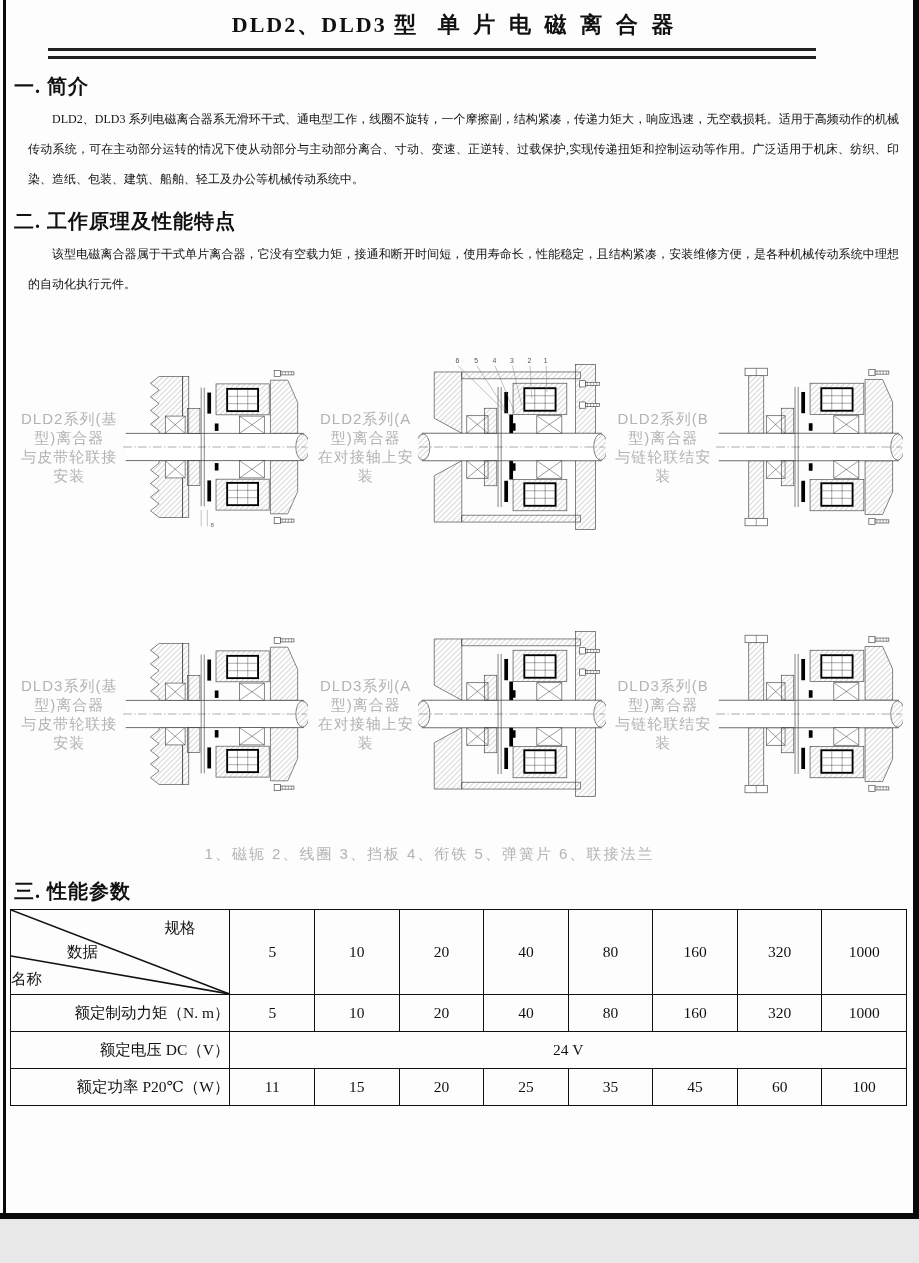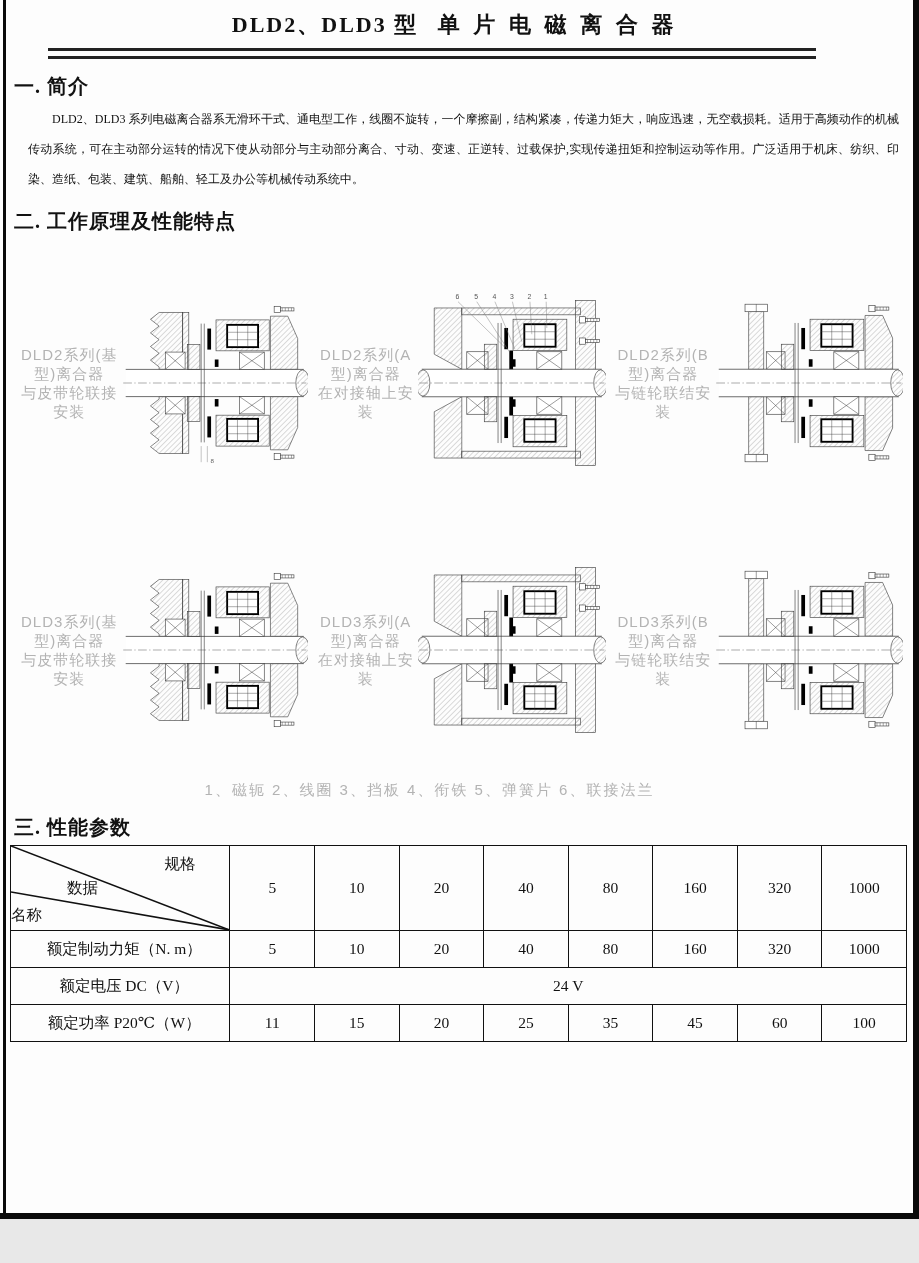--- a/index.html
+++ b/index.html
@@ -27,21 +27,21 @@
   .figure{width:292px;display:flex;flex-direction:row;align-items:center;}
   .fig-caption{color:#b3b3b3;font-size:15px;text-align:center;line-height:19px;letter-spacing:1px;
                font-family:"Liberation Sans","DejaVu Sans",sans-serif;}
   .figure svg{display:block;}
   #fig-legend{color:#b3b3b3;font-size:15px;letter-spacing:2px;text-align:center;margin:2px 0 0 -60px;
               font-family:"Liberation Sans","DejaVu Sans",sans-serif;}
 
   
   #param-table{border-collapse:collapse;margin:4px 0 0 0;width:897px;table-layout:fixed;font-size:15.5px;}
   #param-table td{border:1.6px solid #111;text-align:center;padding:0;height:36px;}
-  #param-table td.rowlabel{text-align:center;padding-left:8px;}
+  #param-table td.rowlabel{text-align:right;padding-left:8px;}
   #corner-cell{position:relative;height:84px !important;}
   #corner-cell svg{position:absolute;left:0;top:0;width:100%;height:100%;}
   .corner-label{position:absolute;font-size:15.5px;}
   #corner-spec{right:34px;top:8px;margin-left:36px;}
   #corner-data{left:56px;top:32px;}
   #corner-name{left:0;bottom:4px;}
 </style>
 </head>
 <body>
 
@@ -54,20 +54,21 @@
     <div id="doc-title">
       <span class="t-left">DLD2、DLD3 型</span>
       <span class="t-right">单片电磁离合器</span>
     </div>
     <div id="title-rule"></div>
 
     <div class="sec-heading">一. 简介</div>
     <div class="para">DLD2、DLD3 系列电磁离合器系无滑环干式、通电型工作，线圈不旋转，一个摩擦副，结构紧凑，传递力矩大，响应迅速，无空载损耗。适用于高频动作的机械传动系统，可在主动部分运转的情况下使从动部分与主动部分离合、寸动、变速、正逆转、过载保护,实现传递扭矩和控制运动等作用。广泛适用于机床、纺织、印染、造纸、包装、建筑、船舶、轻工及办公等机械传动系统中。</div>
 
     <div class="sec-heading">二. 工作原理及性能特点</div>
+    <div class="para">该型电磁离合器属于干式单片离合器，它没有空载力矩，接通和断开时间短，使用寿命长，性能稳定，且结构紧凑，安装维修方便，是各种机械传动系统中理想的自动化执行元件。</div>
 
     <div id="figures">
       <div class="fig-row" id="fig-row-1">
           <div class="figure">
             <div class="fig-caption">
               <div>DLD2系列(基型)离合器</div>
               <div>与皮带轮联接安装</div>
             </div>
             <svg viewBox="0 0 300 300" width="290" height="276">
               <defs>

